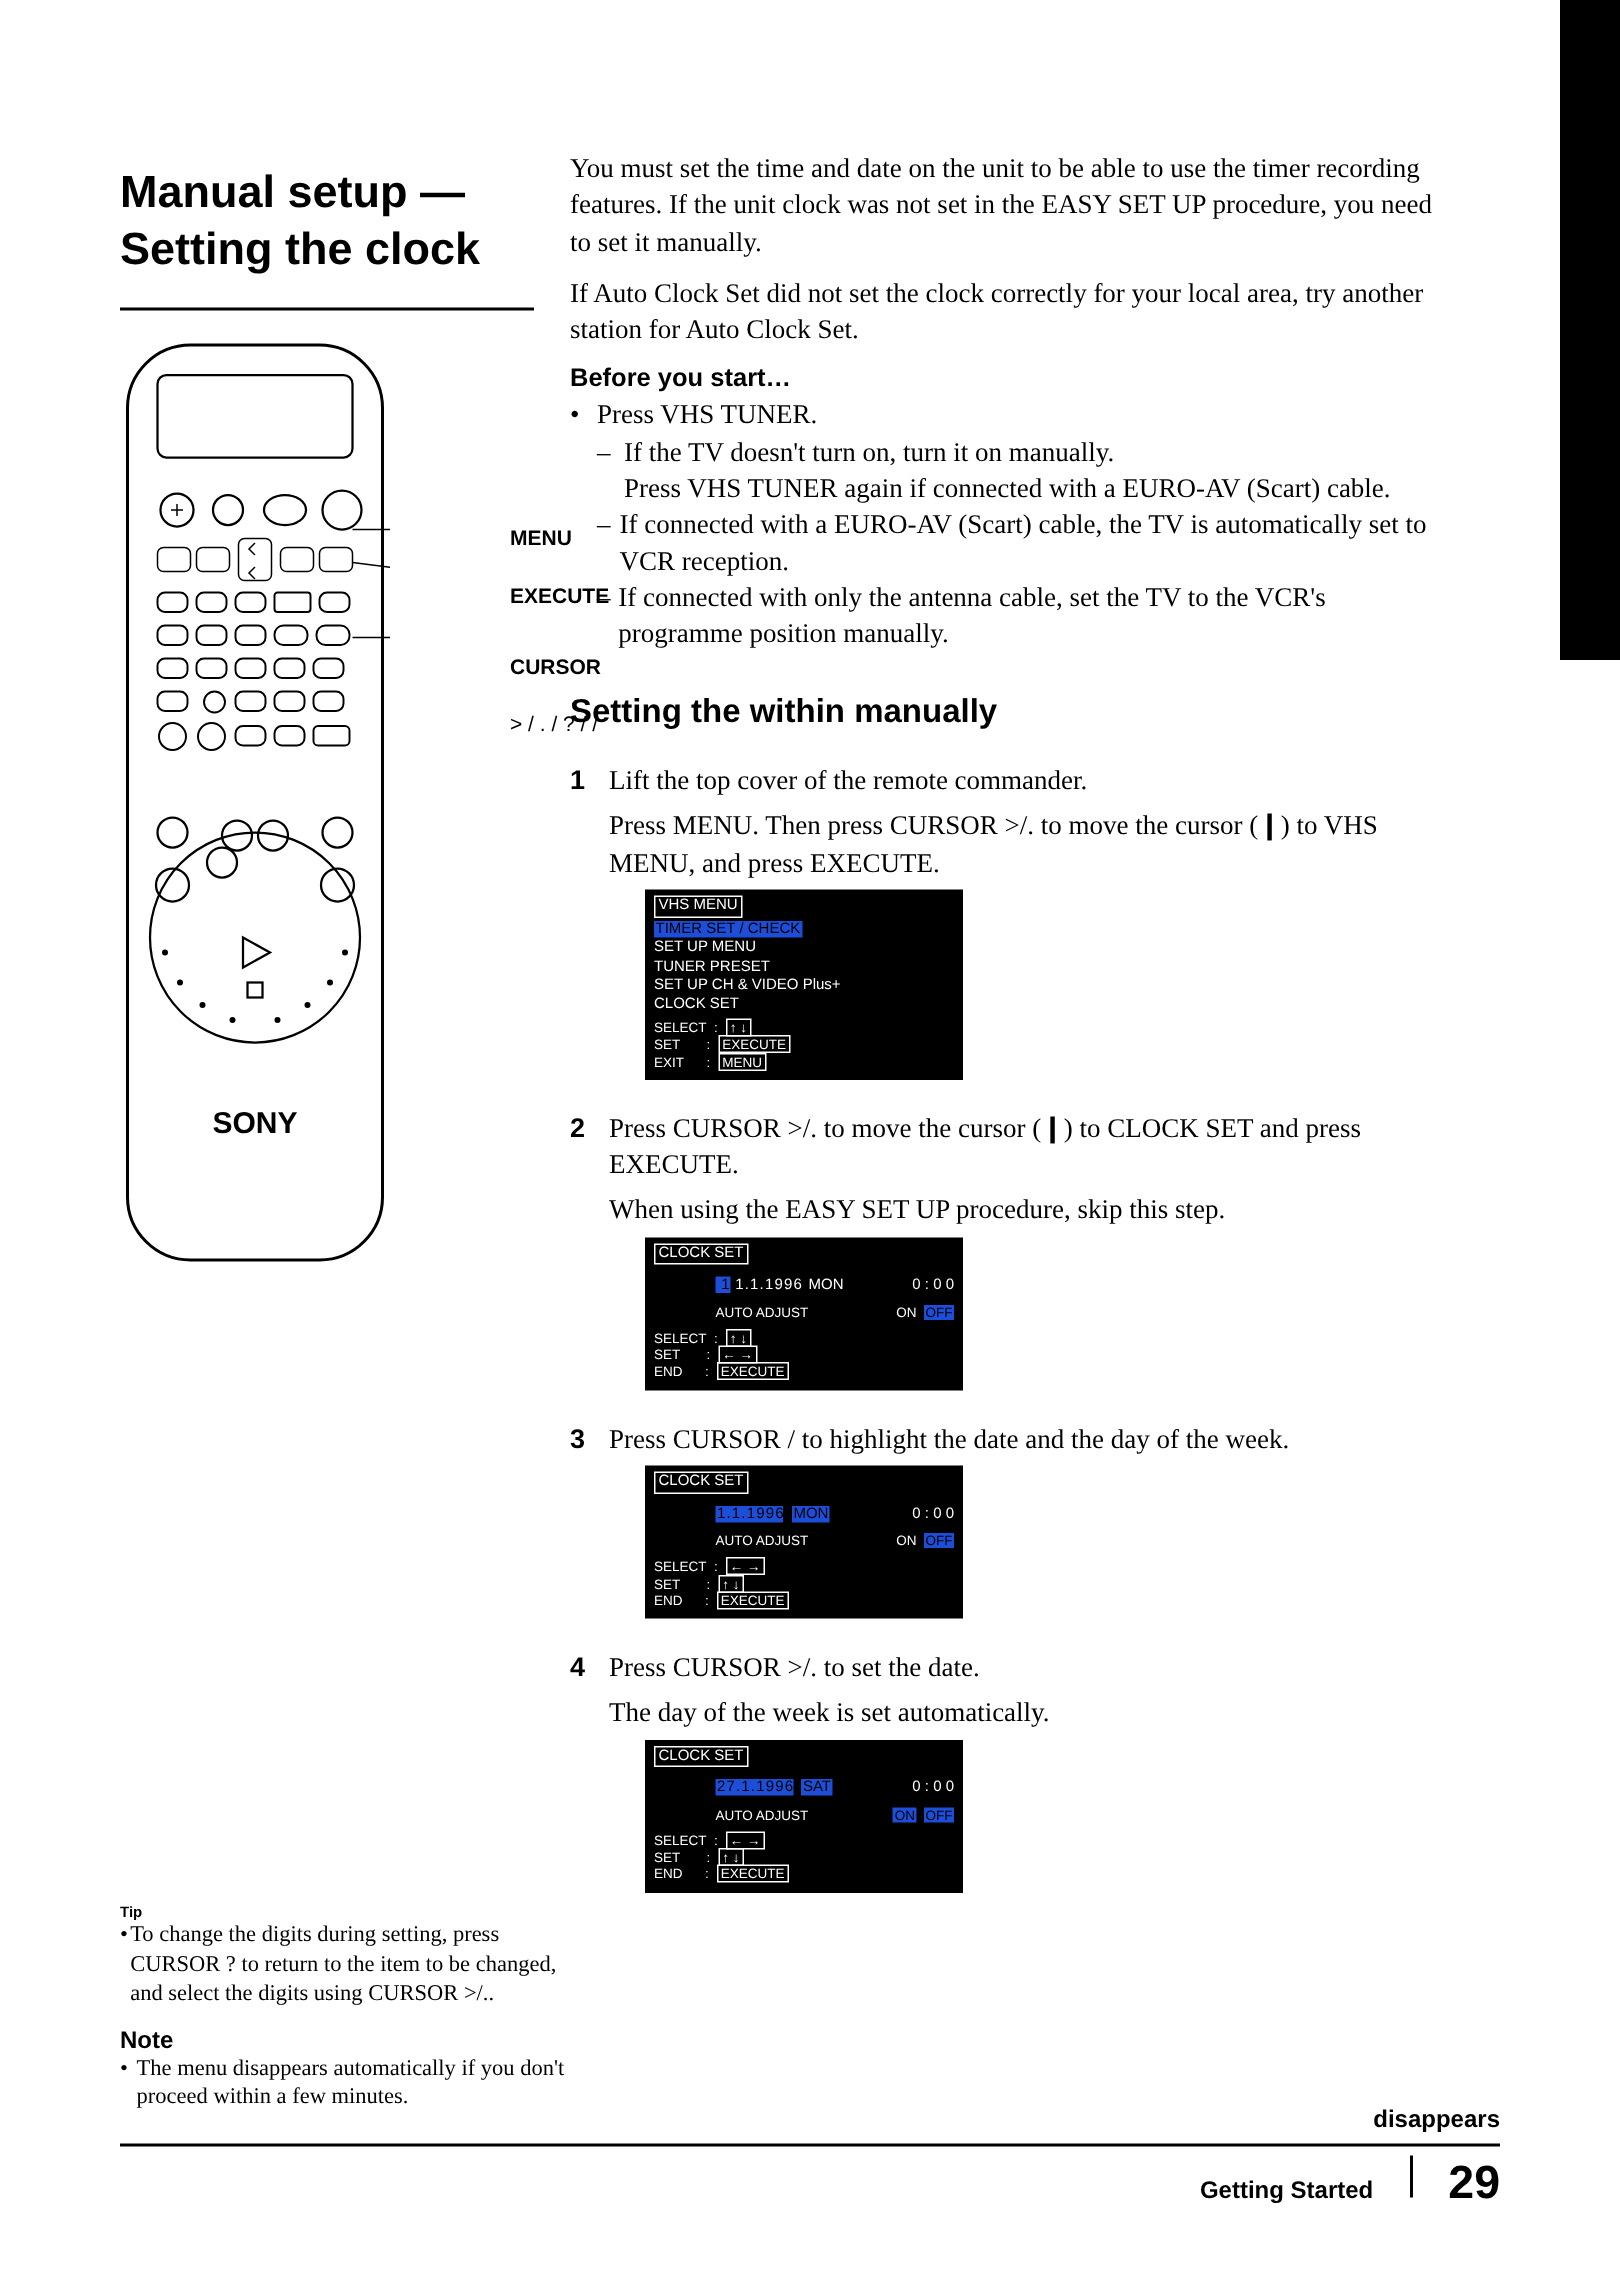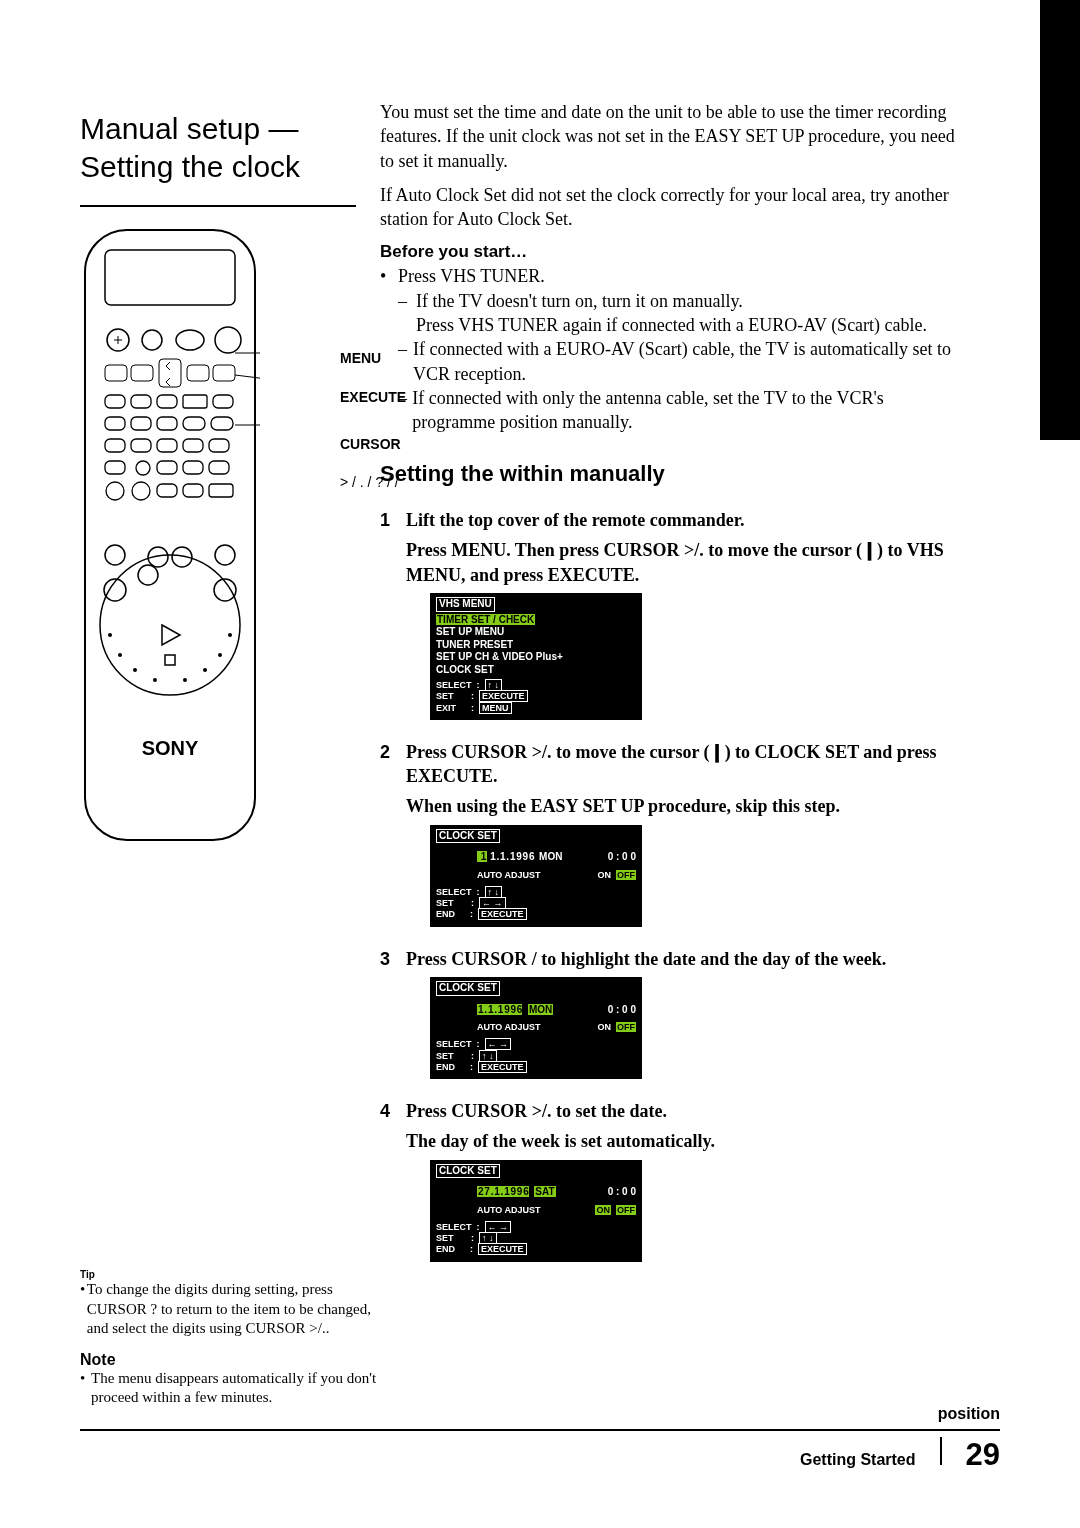--- a/index.html
+++ b/index.html
@@ -47,21 +47,21 @@
   .right-col {
     position: absolute;
     left: 380px;
     top: 100px;
     width: 580px;
     font-size: 18px;
     line-height: 1.35;
   }
   h1.title {
     font-family: Arial, sans-serif;
-    font-weight: normal;
+    font-weight: bold;
     font-size: 30px;
     margin: 0 0 20px 0;
     line-height: 1.25;
   }
   .title-rule {
     border-top: 2px solid #000;
     margin: 12px 0 18px 0;
     width: 276px;
   }
   
@@ -90,36 +90,36 @@
   }
   .before-heading { font-size: 17px; margin-top: 4px; }
   .sub-heading { font-size: 22px; font-family: Arial, sans-serif; margin-top: 24px; margin-bottom: 8px; }
   .para { margin: 0 0 10px 0; }
   .bullet { display: flex; }
   .bullet .mark { width: 18px; }
   .dash { display: flex; padding-left: 18px; }
   .dash .mark { width: 18px; }
   .step { display: flex; margin-top: 20px; }
   .step .num { width: 26px; font-weight: bold; font-family: Arial, sans-serif; font-size: 18px; }
-  .step .body { flex: 1; font-weight: bold; }
+  .step .body { flex: 1; }
   .step .body p { margin: 0 0 6px 0; }
   
   .osd {
     background: #000;
     color: #fff;
     width: 200px;
     font-family: Arial, sans-serif;
     font-size: 10px;
     padding: 4px 6px 6px 6px;
     margin-top: 6px;
     margin-left: 24px;
     line-height: 1.25;
   }
   .osd .osd-title { border: 1px solid #fff; display: inline-block; padding: 0 2px; margin-bottom: 2px; }
-  .osd .hl { background: #84cc16; color: #000; display: inline; padding: 0 1px; }
+  .osd .hl { background: #1d4ed8; color: #000; display: inline; padding: 0 1px; }
   .osd .row { display: flex; justify-content: space-between; margin-top: 2px; padding-left: 41px; }
   .osd .framed { border: 1px solid #fff; padding: 0 2px; }
   .osd .small { font-size: 9px; }
   .footer {
     position: absolute;
     left: 80px;
     right: 80px;
     bottom: 55px;
   }
   .footer .continued {
@@ -383,21 +383,21 @@
           <div class="small"><span>SELECT</span>&nbsp;&nbsp;:&nbsp;&nbsp;<span class="framed">← →</span></div>
           <div class="small"><span>SET</span>&nbsp;&nbsp;&nbsp;&nbsp;&nbsp;&nbsp;&nbsp;:&nbsp;&nbsp;<span class="framed">↑ ↓</span></div>
           <div class="small"><span>END</span>&nbsp;&nbsp;&nbsp;&nbsp;&nbsp;&nbsp;:&nbsp;&nbsp;<span class="framed">EXECUTE</span></div>
         </div>
       </div>
     </div>
 
   </div>
 
   <div class="footer">
-    <div class="continued">position</div>
+    <div class="continued">disappears</div>
     <div class="rule"></div>
     <div class="line">
       <span class="section">Getting Started</span>
       <span class="vline"></span>
       <span class="pagenum">29</span>
     </div>
   </div>
 
 </div>
 

